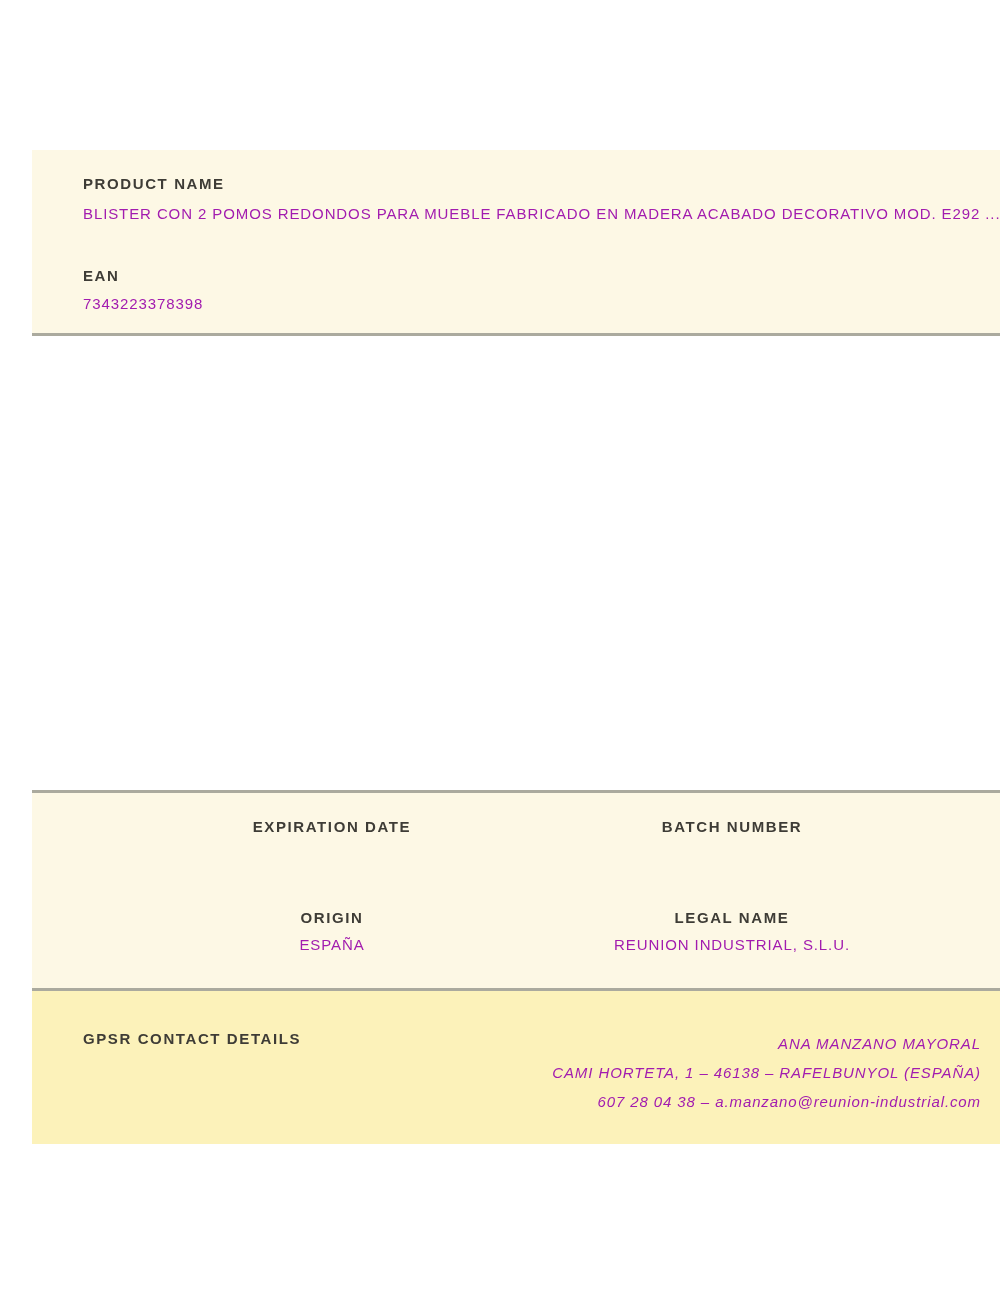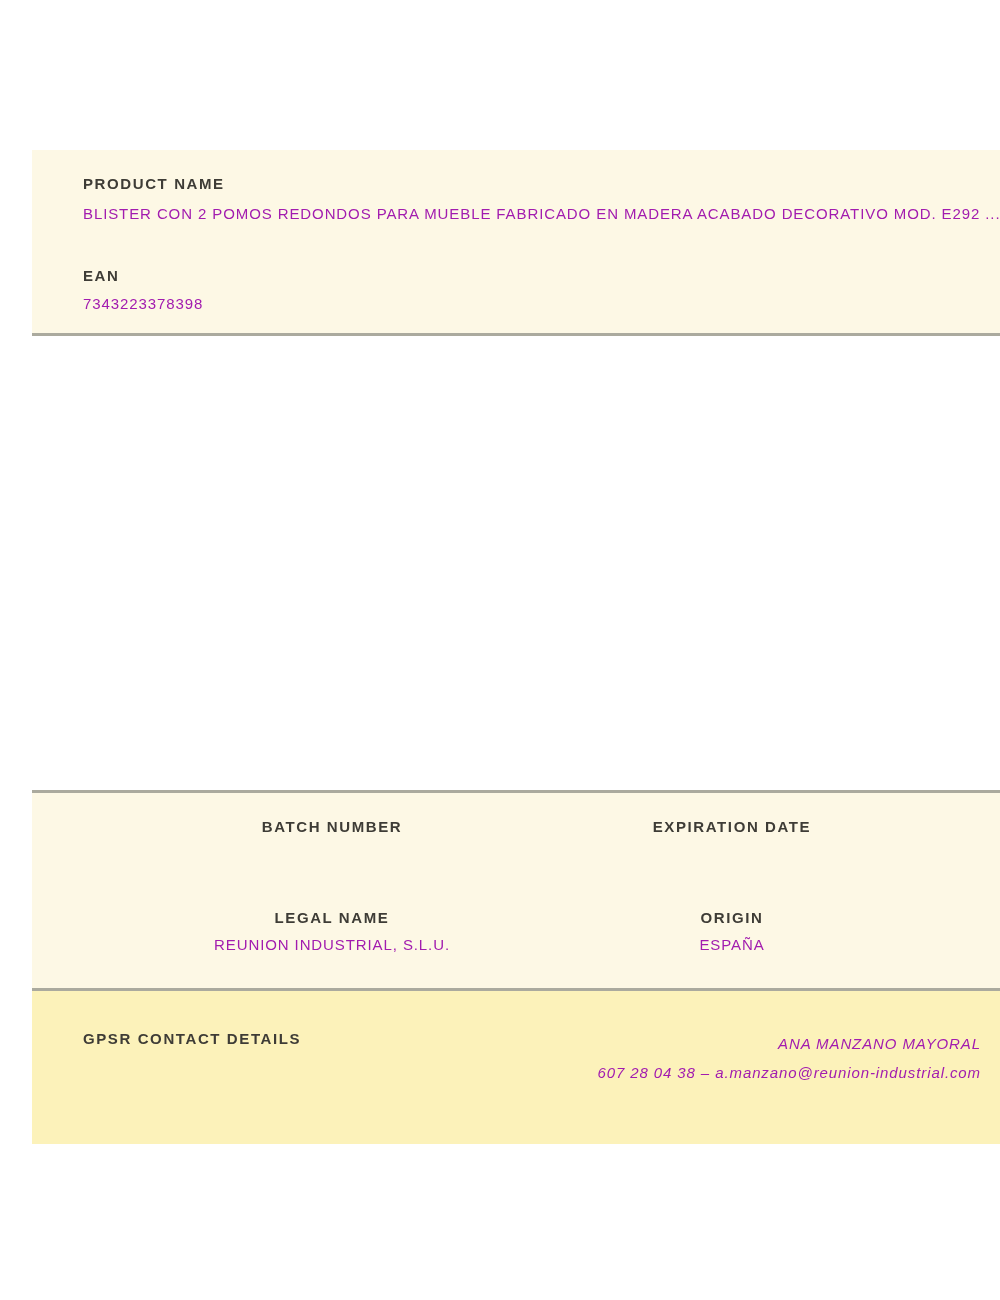--- a/index.html
+++ b/index.html
@@ -88,34 +88,35 @@
     <div class="label">PRODUCT NAME</div>
     <div class="value product-value">BLISTER CON 2 POMOS REDONDOS PARA MUEBLE FABRICADO EN MADERA ACABADO DECORATIVO MOD. E292 ...</div>
     <div class="label ean-label">EAN</div>
     <div class="value ean-value">7343223378398</div>
   </section>
 
   <div class="spacer-mid"></div>
 
   <section class="panel panel-details">
     <div class="details-col">
+      <div class="label">EXPIRATION DATE</div>
+      <div class="value row1-value"></div>
+      <div class="label row2-label">ORIGIN</div>
+      <div class="value row2-value">ESPAÑA</div>
+    </div>
+    <div class="details-col">
       <div class="label">BATCH NUMBER</div>
       <div class="value row1-value"></div>
       <div class="label row2-label">LEGAL NAME</div>
       <div class="value row2-value">REUNION INDUSTRIAL, S.L.U.</div>
-    </div>
-    <div class="details-col">
-      <div class="label">EXPIRATION DATE</div>
-      <div class="value row1-value"></div>
-      <div class="label row2-label">ORIGIN</div>
-      <div class="value row2-value">ESPAÑA</div>
     </div>
   </section>
 
   <section class="panel panel-contact">
     <div class="label">GPSR CONTACT DETAILS</div>
     <div class="contact-lines">
       <div class="value">ANA MANZANO MAYORAL</div>
+      <div class="value">CAMI HORTETA, 1 – 46138 – RAFELBUNYOL (ESPAÑA)</div>
       <div class="value">607 28 04 38 – a.manzano@reunion-industrial.com</div>
     </div>
   </section>
 
 </div>
 
 </body></html>

